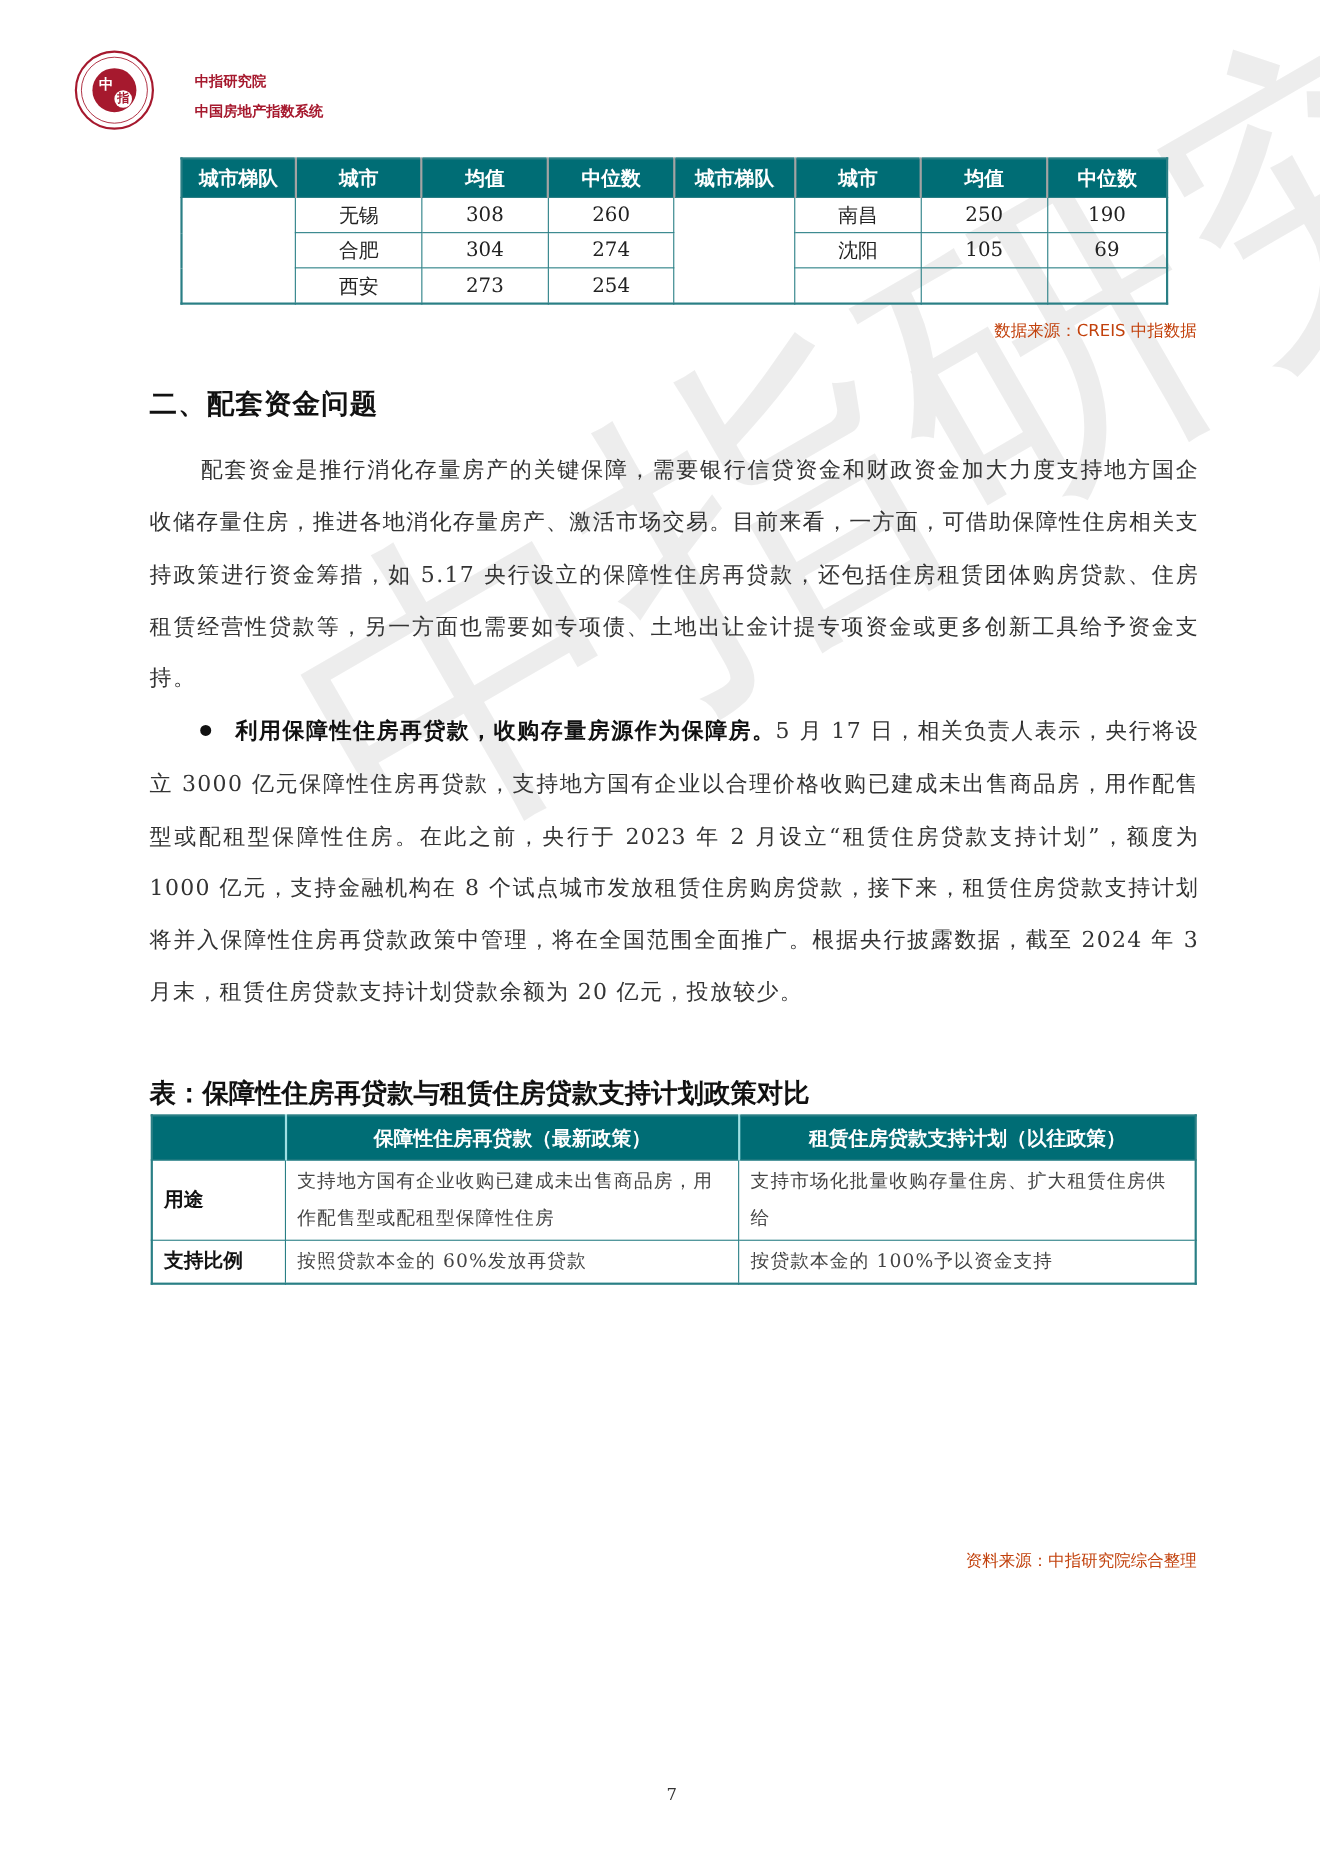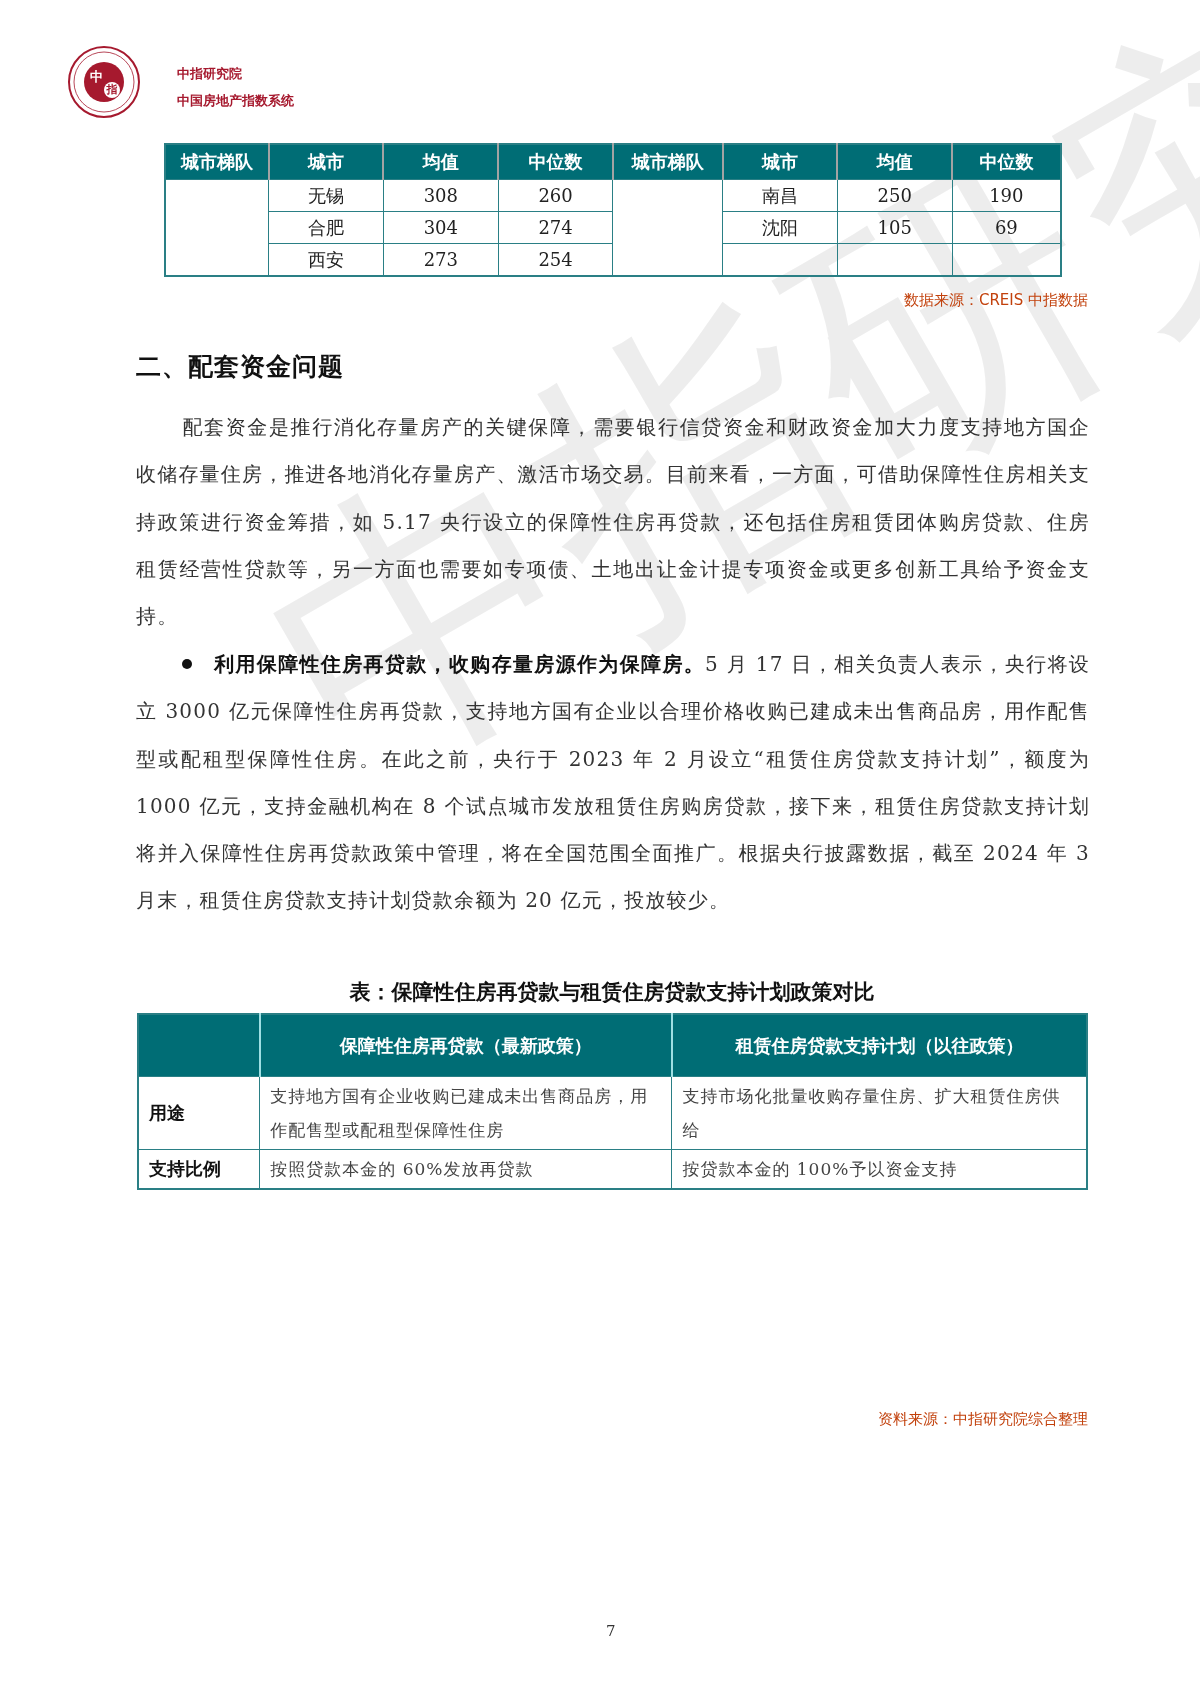--- a/index.html
+++ b/index.html
@@ -34,26 +34,26 @@
   h2 { margin:0; position:absolute; left:136px; top:350px; font-family:"DejaVu Sans","Liberation Sans",sans-serif;
        font-size:25px; font-weight:bold; color:#111; letter-spacing:1px; }
 
   .para { position:absolute; left:136px; width:954px; font-size:20px; line-height:47.3px; color:#333;
           text-align:justify; letter-spacing:1.2px; }
   .para .indent { display:inline-block; width:46px; }
   .bold { font-family:Liberation Serif, serif; font-weight:bold; color:#111; }
   .bullet { display:inline-block; width:10px; height:10px; border-radius:50%; background:#111;
             margin:0 22px 3px 46px; vertical-align:middle; }
 
-  .cap { position:absolute; left:136px; width:952px; top:978px; text-align:center;
-         font-family:"DejaVu Sans","Liberation Sans",sans-serif; font-weight:bold; font-size:21px; color:#111; }
+  .cap { position:absolute; left:136px; width:952px; top:978px; text-align:left;
+         font-family:"DejaVu Sans","Liberation Sans",sans-serif; font-weight:bold; font-size:24px; color:#111; }
 
   .t2 { position:absolute; left:137px; top:1013px; width:951px; border:2px solid #2a7f85; }
   .t2 th { background:#006d75; color:#fff; font-family:"DejaVu Sans","Liberation Sans",sans-serif;
-           font-weight:bold; font-size:18px; height:39px; padding:11px; border-left:2px solid #9fdfe3; }
+           font-weight:bold; font-size:18px; height:39px; padding:0; border-left:2px solid #9fdfe3; }
   .t2 th:first-child { border-left:0; }
   .t2 td { border:1.5px solid #2a7f85; font-size:17px; line-height:34px; color:#444; padding:2px 10px; vertical-align:middle;
            letter-spacing:1px; }
   .t2 td.lbl { font-family:"DejaVu Sans","Liberation Sans",sans-serif; font-weight:bold; color:#111; font-size:18px;
                padding-left:10px; letter-spacing:0; }
 
   .pageno { left:606px; top:1622px; font-size:15px; color:#333; }
 
   
   .wm { position:absolute; left:200px; top:520px; font-size:300px; color:rgba(0,0,0,0.07);

